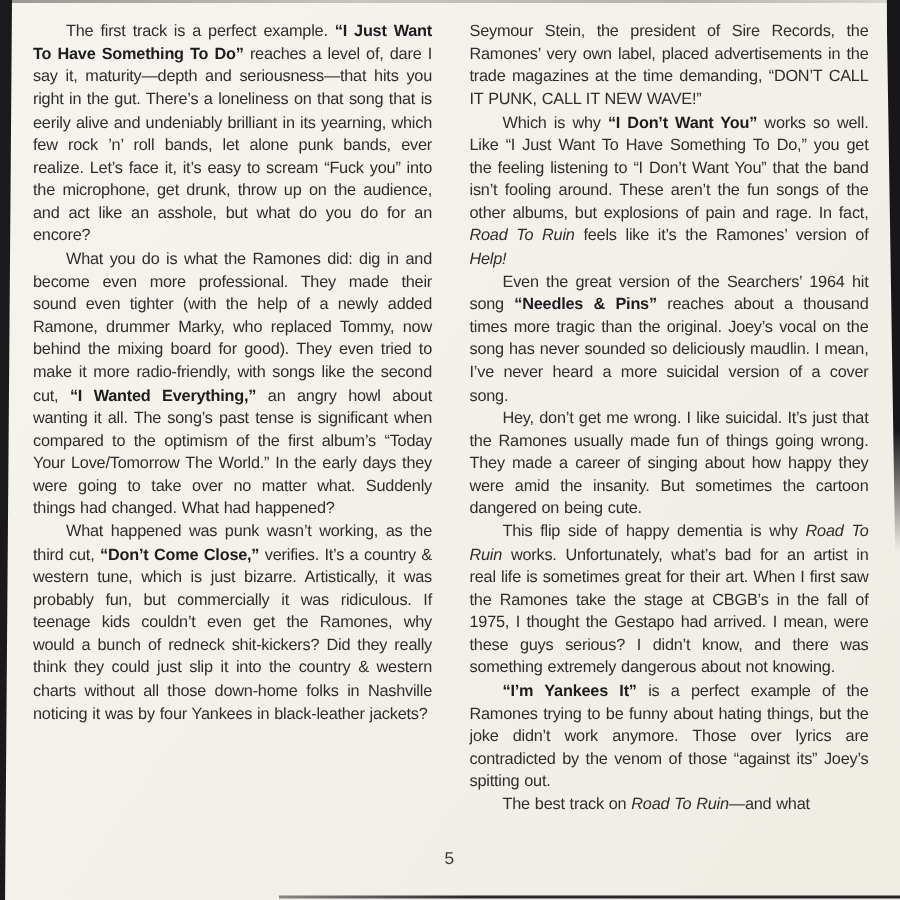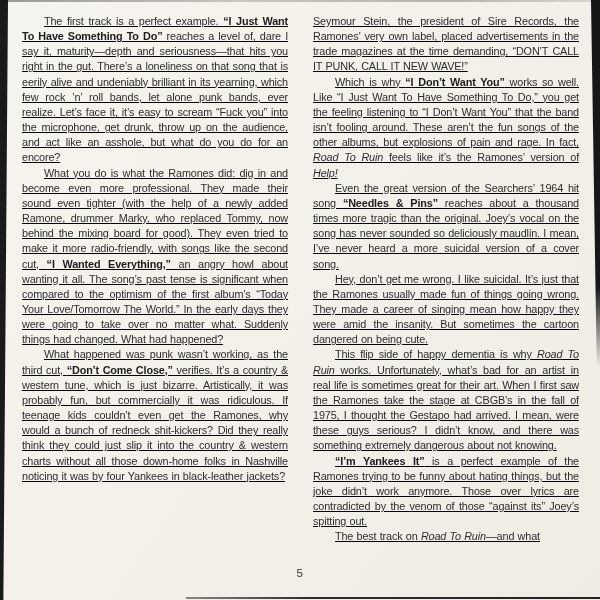--- a/index.html
+++ b/index.html
@@ -26,21 +26,21 @@
     background:linear-gradient(180deg,#17171a 0%,#17171a 78%,rgba(23,23,26,0) 100%);
     clip-path:polygon(0 0,100% 0,100% 100%,64% 100%);
   }
   .bottom-page-edge{
     position:absolute;bottom:1px;left:186px;right:0;height:2px;
     background:linear-gradient(90deg,rgba(48,48,52,.55),#2c2c30 30%,#232327);
   }
   
   .columns{
     position:absolute;left:22px;right:21px;top:14px;bottom:40px;
-    display:flex;gap:25px;text-decoration:underline;
+    display:flex;gap:25px;
   }
   .column{flex:1 1 0;min-width:0;}
   .para{
     margin:0;
     font-size:10.85px;line-height:15.15px;
     letter-spacing:-0.14px;
     color:#2e2d2e;
     text-align:justify;
     word-spacing:0.4px;
   }
@@ -64,21 +64,21 @@
   <div class="columns">
     <div class="column">
         <p class="para indent"><span class="run">The first track is a perfect example. </span><span class="run-bold">“I Just Want To Have Something To Do”</span><span class="run"> reaches a level of, dare I say it, maturity—depth and seriousness—that hits you right in the gut. There’s a loneliness on that song that is eerily alive and undeniably brilliant in its yearning, which few rock ’n’ roll bands, let alone punk bands, ever realize. Let’s face it, it’s easy to scream “Fuck you” into the microphone, get drunk, throw up on the audience, and act like an asshole, but what do you do for an encore?</span></p>
         <p class="para indent"><span class="run">What you do is what the Ramones did: dig in and become even more professional. They made their sound even tighter (with the help of a newly added Ramone, drummer Marky, who replaced Tommy, now behind the mixing board for good). They even tried to make it more radio-friendly, with songs like the second cut, </span><span class="run-bold">“I Wanted Everything,”</span><span class="run"> an angry howl about wanting it all. The song’s past tense is significant when compared to the optimism of the first album’s “Today Your Love/Tomorrow The World.” In the early days they were going to take over no matter what. Suddenly things had changed. What had happened?</span></p>
         <p class="para indent"><span class="run">What happened was punk wasn’t working, as the third cut, </span><span class="run-bold">“Don’t Come Close,”</span><span class="run"> verifies. It’s a country &amp; western tune, which is just bizarre. Artistically, it was probably fun, but commercially it was ridiculous. If teenage kids couldn’t even get the Ramones, why would a bunch of redneck shit-kickers? Did they really think they could just slip it into the country &amp; western charts without all those down-home folks in Nashville noticing it was by four Yankees in black-leather jackets?</span></p>
       </div>
     <div class="column">
         <p class="para"><span class="run">Seymour Stein, the president of Sire Records, the Ramones’ very own label, placed advertisements in the trade magazines at the time demanding, “DON’T CALL IT PUNK, CALL IT NEW WAVE!”</span></p>
         <p class="para indent"><span class="run">Which is why </span><span class="run-bold">“I Don’t Want You”</span><span class="run"> works so well. Like “I Just Want To Have Something To Do,” you get the feeling listening to “I Don’t Want You” that the band isn’t fooling around. These aren’t the fun songs of the other albums, but explosions of pain and rage. In fact, </span><span class="run-italic">Road To Ruin</span><span class="run"> feels like it’s the Ramones’ version of </span><span class="run-italic">Help!</span></p>
         <p class="para indent"><span class="run">Even the great version of the Searchers’ 1964 hit song </span><span class="run-bold">“Needles &amp; Pins”</span><span class="run"> reaches about a thousand times more tragic than the original. Joey’s vocal on the song has never sounded so deliciously maudlin. I mean, I’ve never heard a more suicidal version of a cover song.</span></p>
-        <p class="para indent"><span class="run">Hey, don’t get me wrong. I like suicidal. It’s just that the Ramones usually made fun of things going wrong. They made a career of singing mean how happy they were amid the insanity. But sometimes the cartoon dangered on being cute.</span></p>
+        <p class="para indent"><span class="run">Hey, don’t get me wrong. I like suicidal. It’s just that the Ramones usually made fun of things going wrong. They made a career of singing about how happy they were amid the insanity. But sometimes the cartoon dangered on being cute.</span></p>
         <p class="para indent"><span class="run">This flip side of happy dementia is why </span><span class="run-italic">Road To Ruin</span><span class="run"> works. Unfortunately, what’s bad for an artist in real life is sometimes great for their art. When I first saw the Ramones take the stage at CBGB’s in the fall of 1975, I thought the Gestapo had arrived. I mean, were these guys serious? I didn’t know, and there was something extremely dangerous about not knowing.</span></p>
         <p class="para indent"><span class="run-bold">“I’m Yankees It”</span><span class="run"> is a perfect example of the Ramones trying to be funny about hating things, but the joke didn’t work anymore. Those over lyrics are contradicted by the venom of those “against its” Joey’s spitting out.</span></p>
         <p class="para indent"><span class="run">The best track on </span><span class="run-italic">Road To Ruin</span><span class="run">—and what</span></p>
       </div>
   </div>
 
   <div class="page-number">5</div>
 </div>
 
 </body></html>

